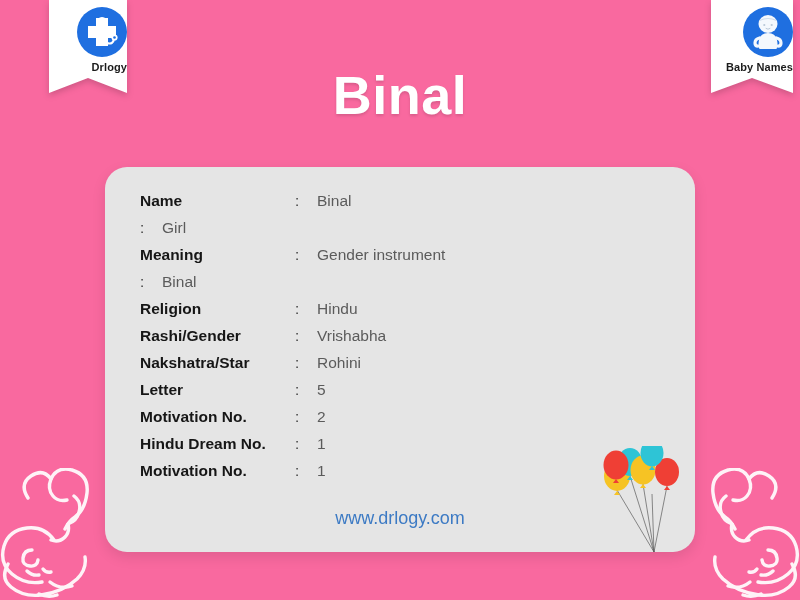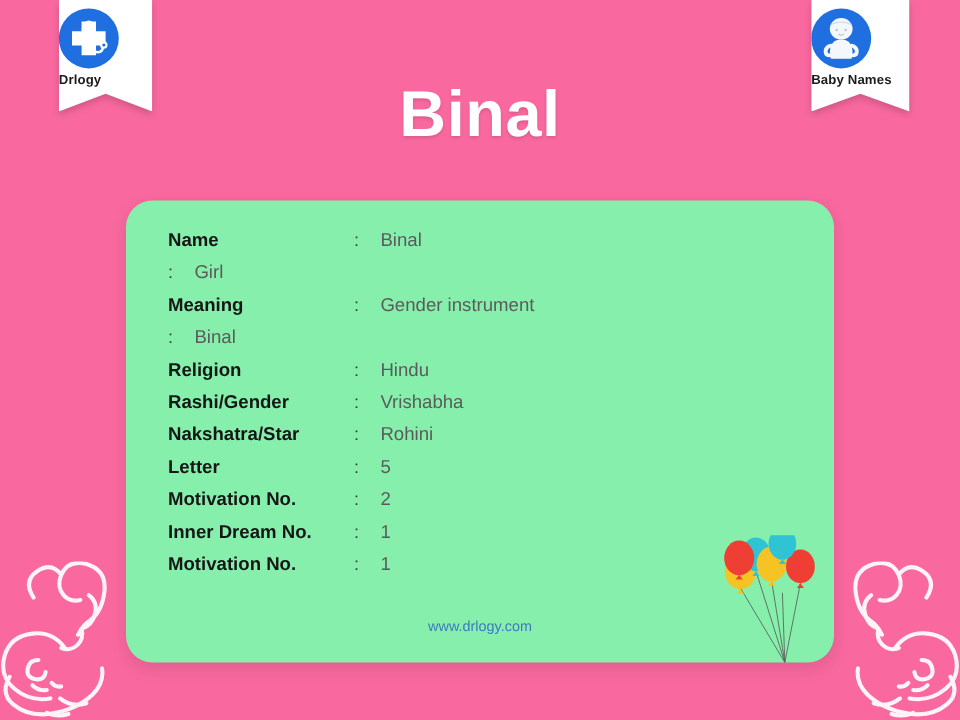--- a/index.html
+++ b/index.html
@@ -15,59 +15,59 @@
   .corner-art.left{left:-2px;}
   .corner-art.right{right:-2px;transform:scaleX(-1);}
 
   
   .badge{
     position:absolute;top:0;width:78px;
     display:flex;flex-direction:column;align-items:center;
     filter:drop-shadow(0 3px 3px rgba(0,0,0,.17));
   }
   .badge.left{left:49px;}
-  .badge.right{left:676px;width:82px;}
+  .badge.right{left:711px;width:82px;}
   .ribbon{
     position:relative;width:100%;background:#ffffff;
     padding:7px 0 10px;
     -webkit-clip-path:polygon(0 0,100% 0,100% 100%,50% 84%,0 100%);
     clip-path:polygon(0 0,100% 0,100% 100%,50% 84%,0 100%);
-    display:flex;flex-direction:column;align-items:flex-start;
+    display:flex;flex-direction:column;align-items:flex-end;
     box-sizing:border-box;
   }
   .ribbon-disc{width:50px;height:50px;border-radius:50%;background:#1f6fe0;display:block;}
   .badge.left .ribbon{height:93px;}
   .badge.right .ribbon{height:93px;}
   .ribbon-label{
     font-size:11px;font-weight:bold;color:#1b1b1b;margin-top:4px;letter-spacing:.1px;
     white-space:nowrap;
   }
 
   
   .title{
     position:absolute;top:64px;left:0;right:0;text-align:center;
     color:#ffffff;font-size:54px;font-weight:bold;letter-spacing:.5px;
     text-shadow:0 2px 3px rgba(0,0,0,.13);
   }
 
   
   .card{
     position:absolute;left:105px;top:167px;width:590px;height:385px;
-    background:#86efac;border-radius:22px;overflow:hidden;
+    background:#e5e5e5;border-radius:22px;overflow:hidden;
     box-shadow:0 5px 14px rgba(0,0,0,.10);
   }
   .rows{position:absolute;left:35px;top:25px;}
   .row{display:flex;align-items:baseline;height:27px;}
   .row .label{width:155px;font-size:15.5px;font-weight:bold;color:#161616;}
   .row .colon{width:22px;font-size:15px;color:#3a3a3a;}
   .row .value{font-size:15.5px;color:#5b5b5b;}
 
   .site-url{
     position:absolute;left:0;right:0;bottom:23px;text-align:center;
-    font-size:12px;color:#3c7ac4;
+    font-size:18px;color:#3c7ac4;
   }
   .balloons{position:absolute;right:6px;bottom:-6px;width:92px;height:112px;}
 </style>
 </head>
 <body>
 
 <div class="stage">
 
   <svg class="corner-art left" viewBox="0 0 112 132">
     <g fill="none" stroke="#ffffff" stroke-width="3.4" stroke-linecap="round" stroke-linejoin="round">
@@ -181,21 +181,21 @@
         <span class="value">5</span>
       </div>
 
       <div class="row">
         <span class="label">Motivation No.</span>
         <span class="colon">:</span>
         <span class="value">2</span>
       </div>
 
       <div class="row">
-        <span class="label">Inner Dream No.</span>
+        <span class="label">Hindu Dream No.</span>
         <span class="colon">:</span>
         <span class="value">1</span>
       </div>
 
       <div class="row">
         <span class="label">Motivation No.</span>
         <span class="colon">:</span>
         <span class="value">1</span>
       </div>
 

